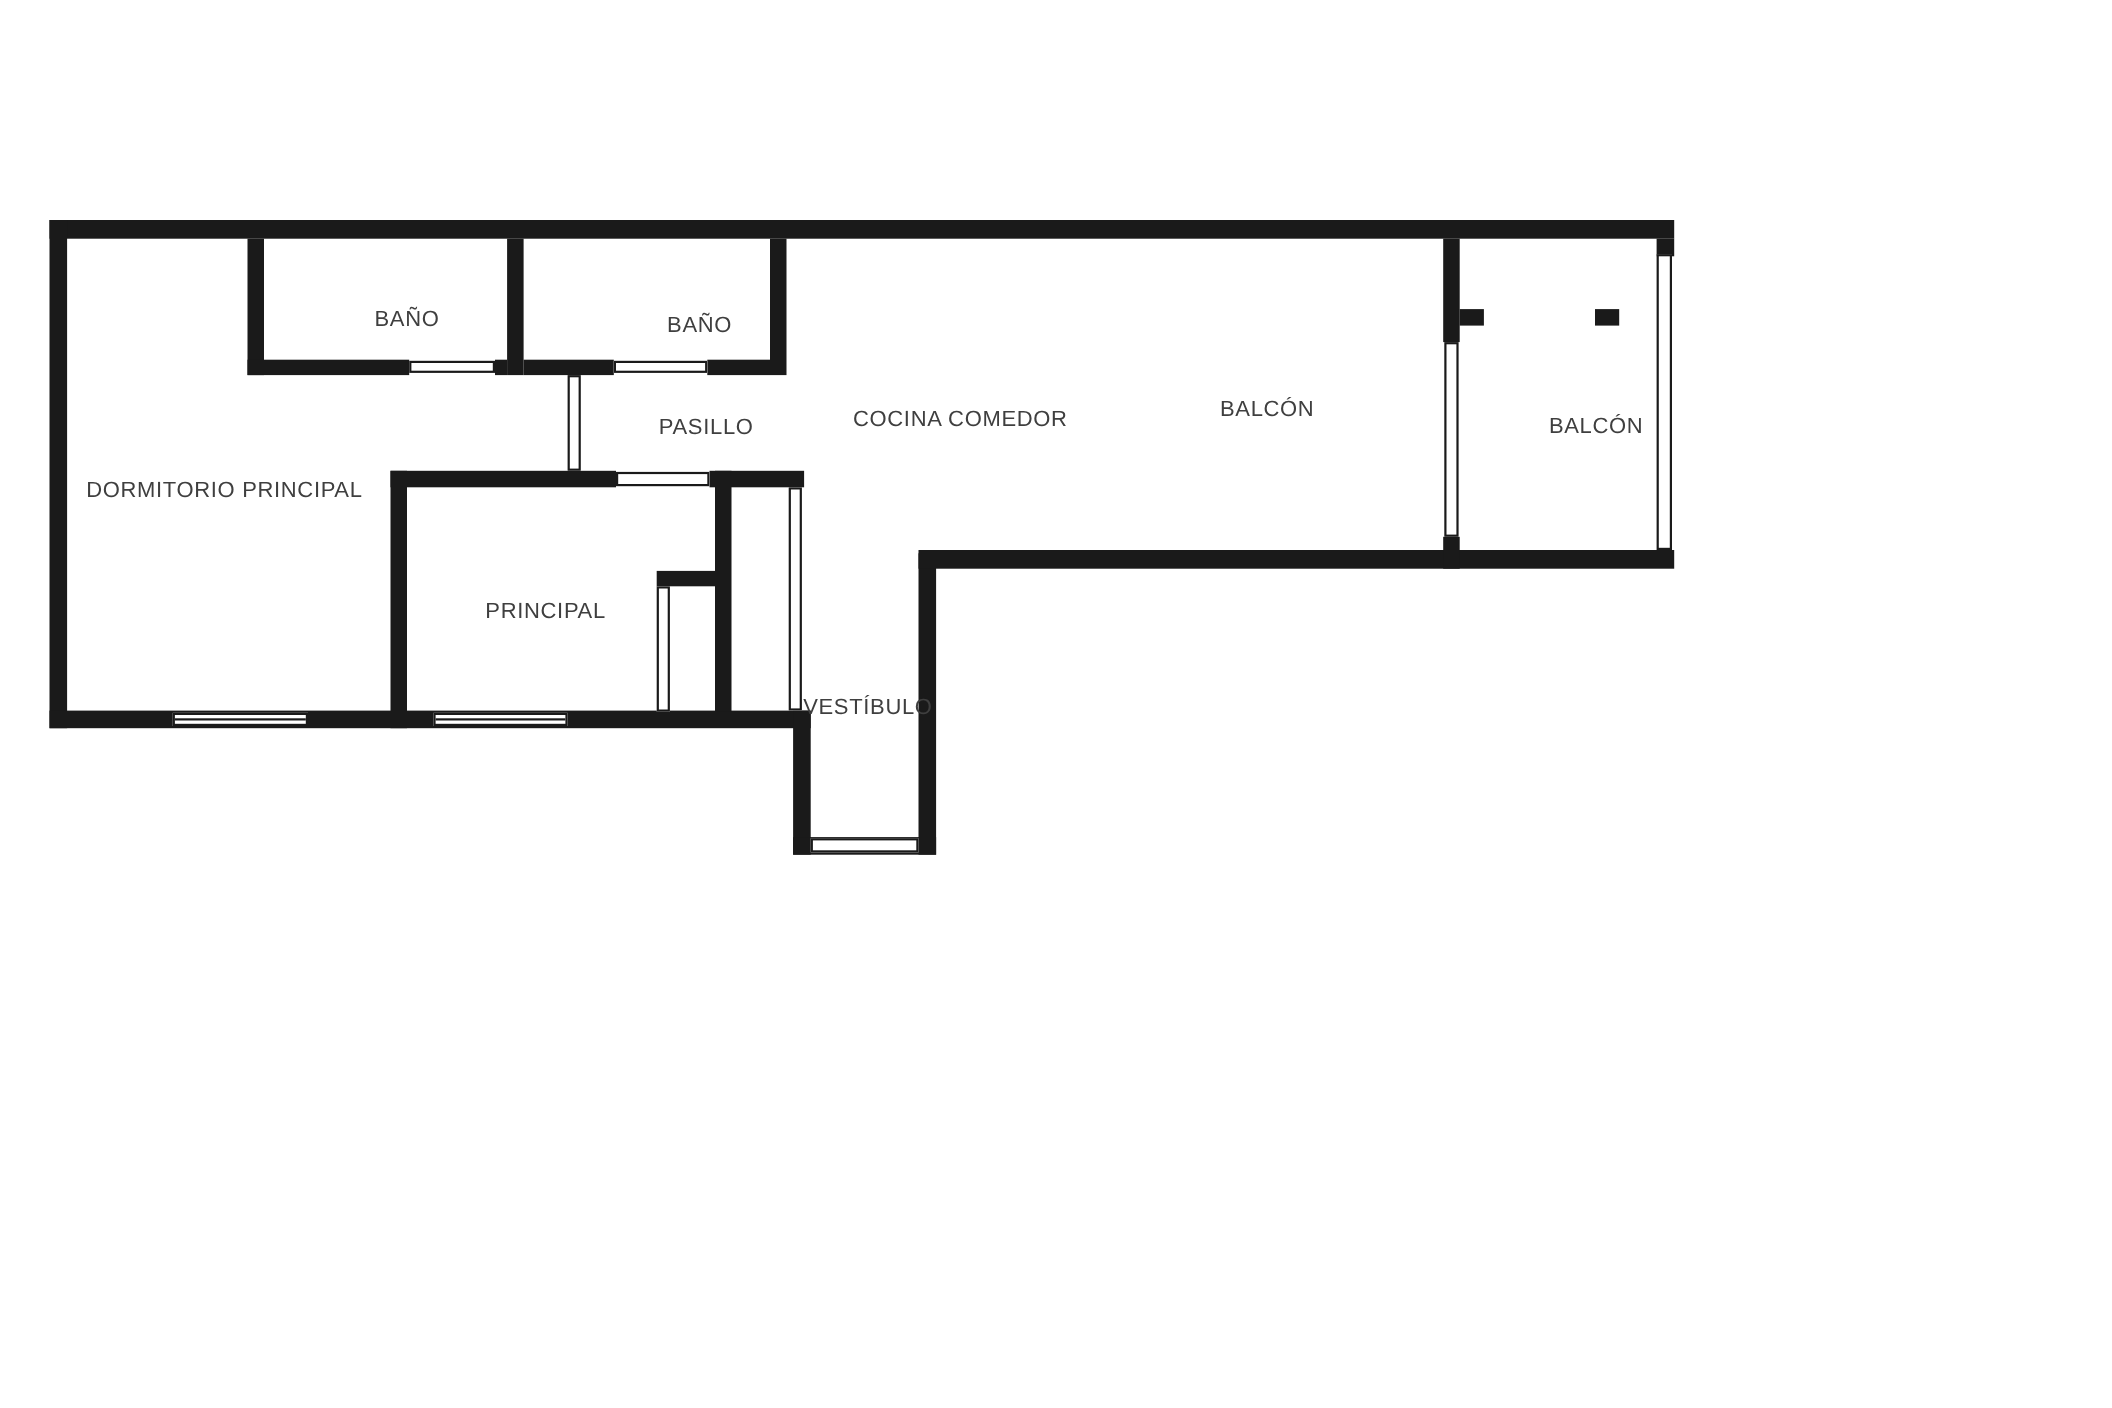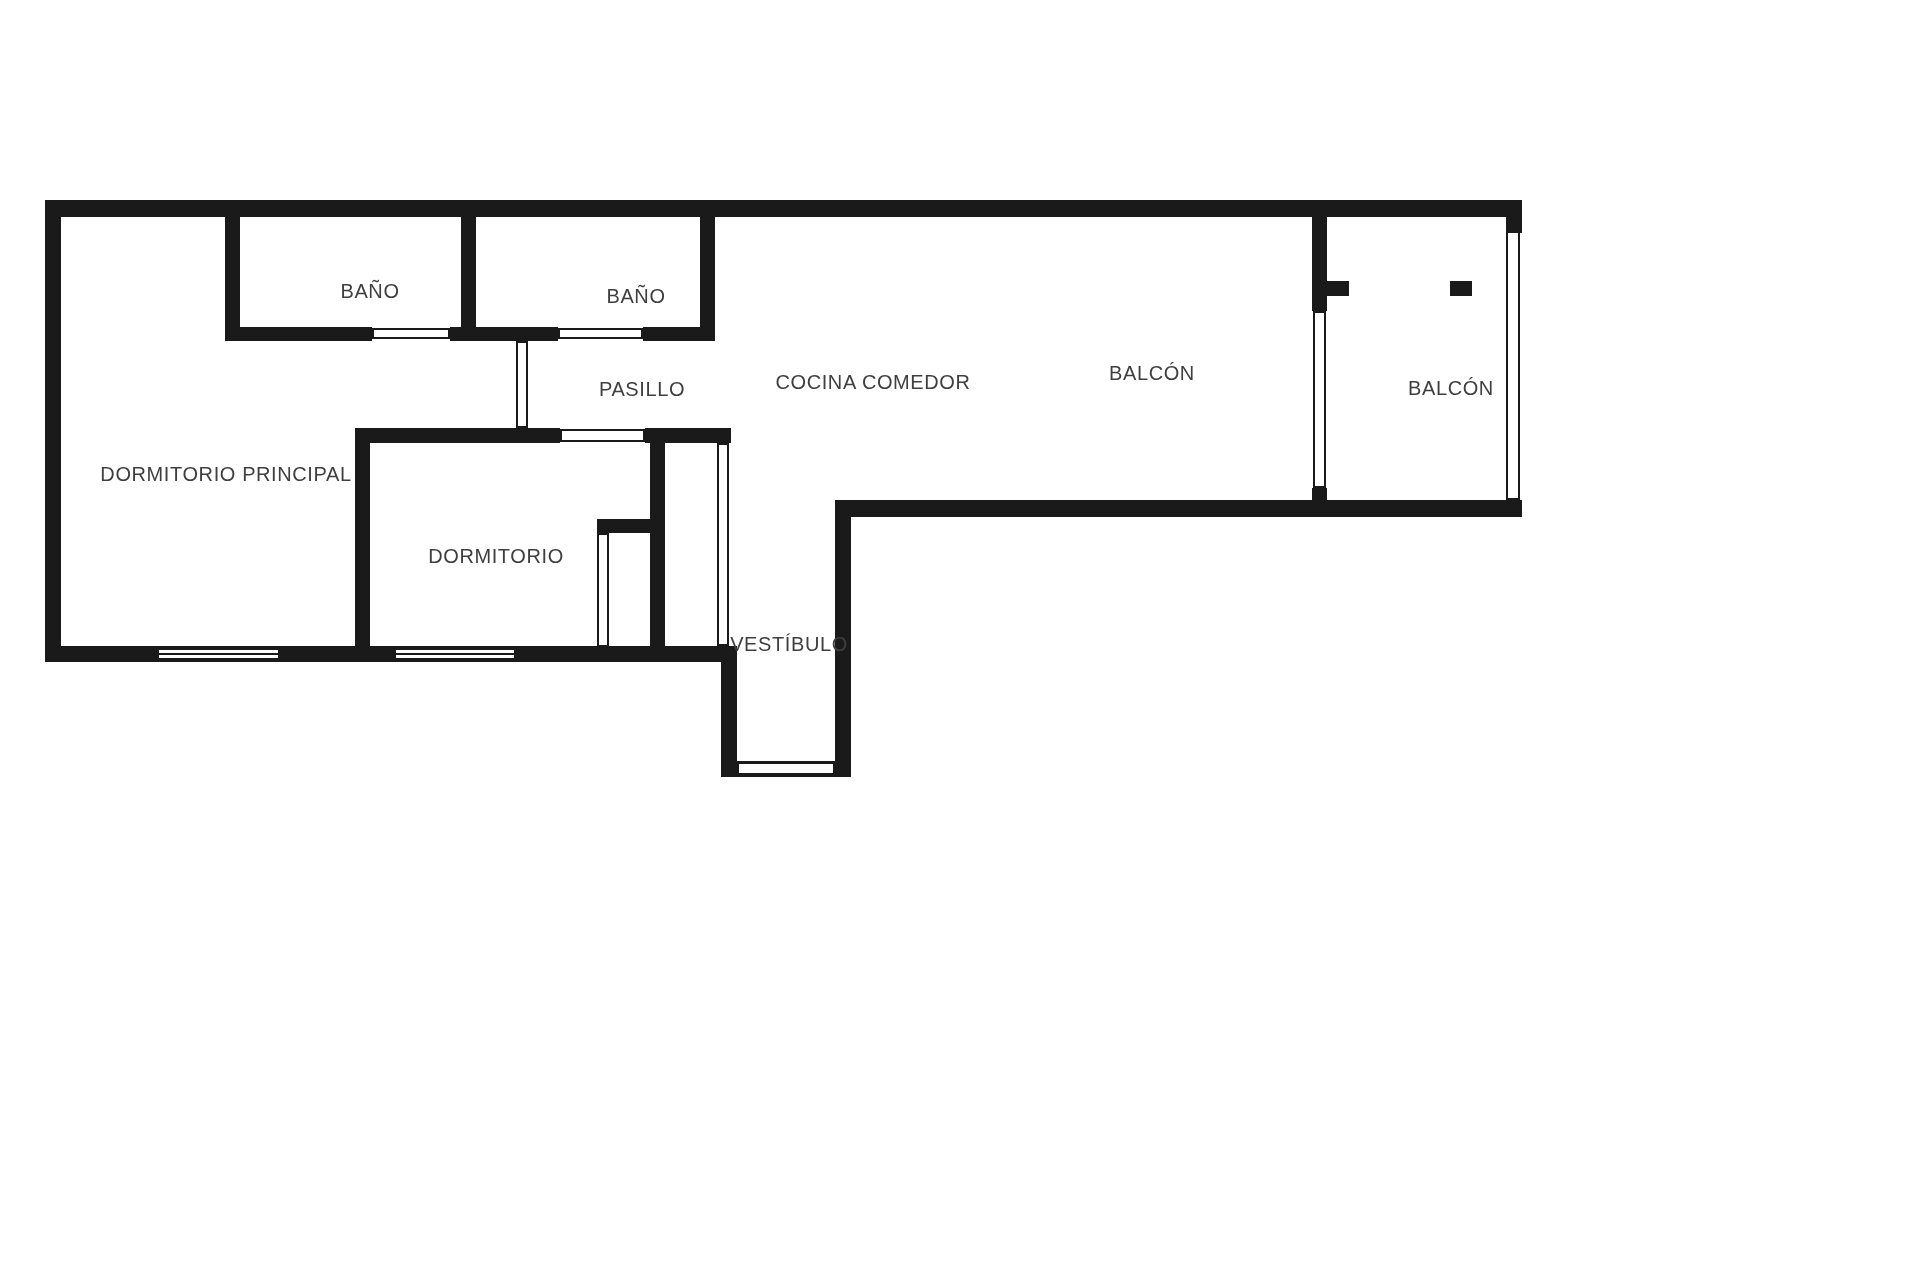--- a/index.html
+++ b/index.html
@@ -90,23 +90,23 @@
   <div class="door" style="left:560px; top:429px; width:85px; height:13px;"></div>
   <div class="door" style="left:597px; top:533px; width:12px; height:114px;"></div>
   <div class="door" style="left:717px; top:443px; width:12px; height:203px;"></div>
   <div class="door" style="left:737px; top:762px; width:98px; height:13px;"></div>
   <div class="door" style="left:1313px; top:311px; width:13px; height:177px;"></div>
   <div class="door" style="left:1506px; top:231px; width:14px; height:269px;"></div>
 
   <div class="window h" style="left:157px; top:648px; width:123px; height:12px;"></div>
   <div class="window h" style="left:394px; top:648px; width:122px; height:12px;"></div>
 
-  <div class="room-label" style="left:204px; top:474px;margin-left:22px;">DORMITORIO PRINCIPAL</div>
+  <div class="room-label" style="left:204px; top:446px;">DORMITORIO PRINCIPAL</div>
   <div class="room-label" style="left:370px; top:291px;">BAÑO</div>
   <div class="room-label" style="left:636px; top:296px;">BAÑO</div>
   <div class="room-label" style="left:622px; top:389px;margin-left:20px;">PASILLO</div>
   <div class="room-label" style="left:873px; top:382px;">COCINA COMEDOR</div>
   <div class="room-label" style="left:1152px; top:373px;">BALCÓN</div>
   <div class="room-label" style="left:1451px; top:388px;">BALCÓN</div>
-  <div class="room-label" style="left:496px; top:556px;">DORMITORIO</div>
+  <div class="room-label" style="left:496px; top:556px;">PRINCIPAL</div>
   <div class="room-label" style="left:789px; top:644px;">VESTÍBULO</div>
 
 </div>
 
 </body></html>

